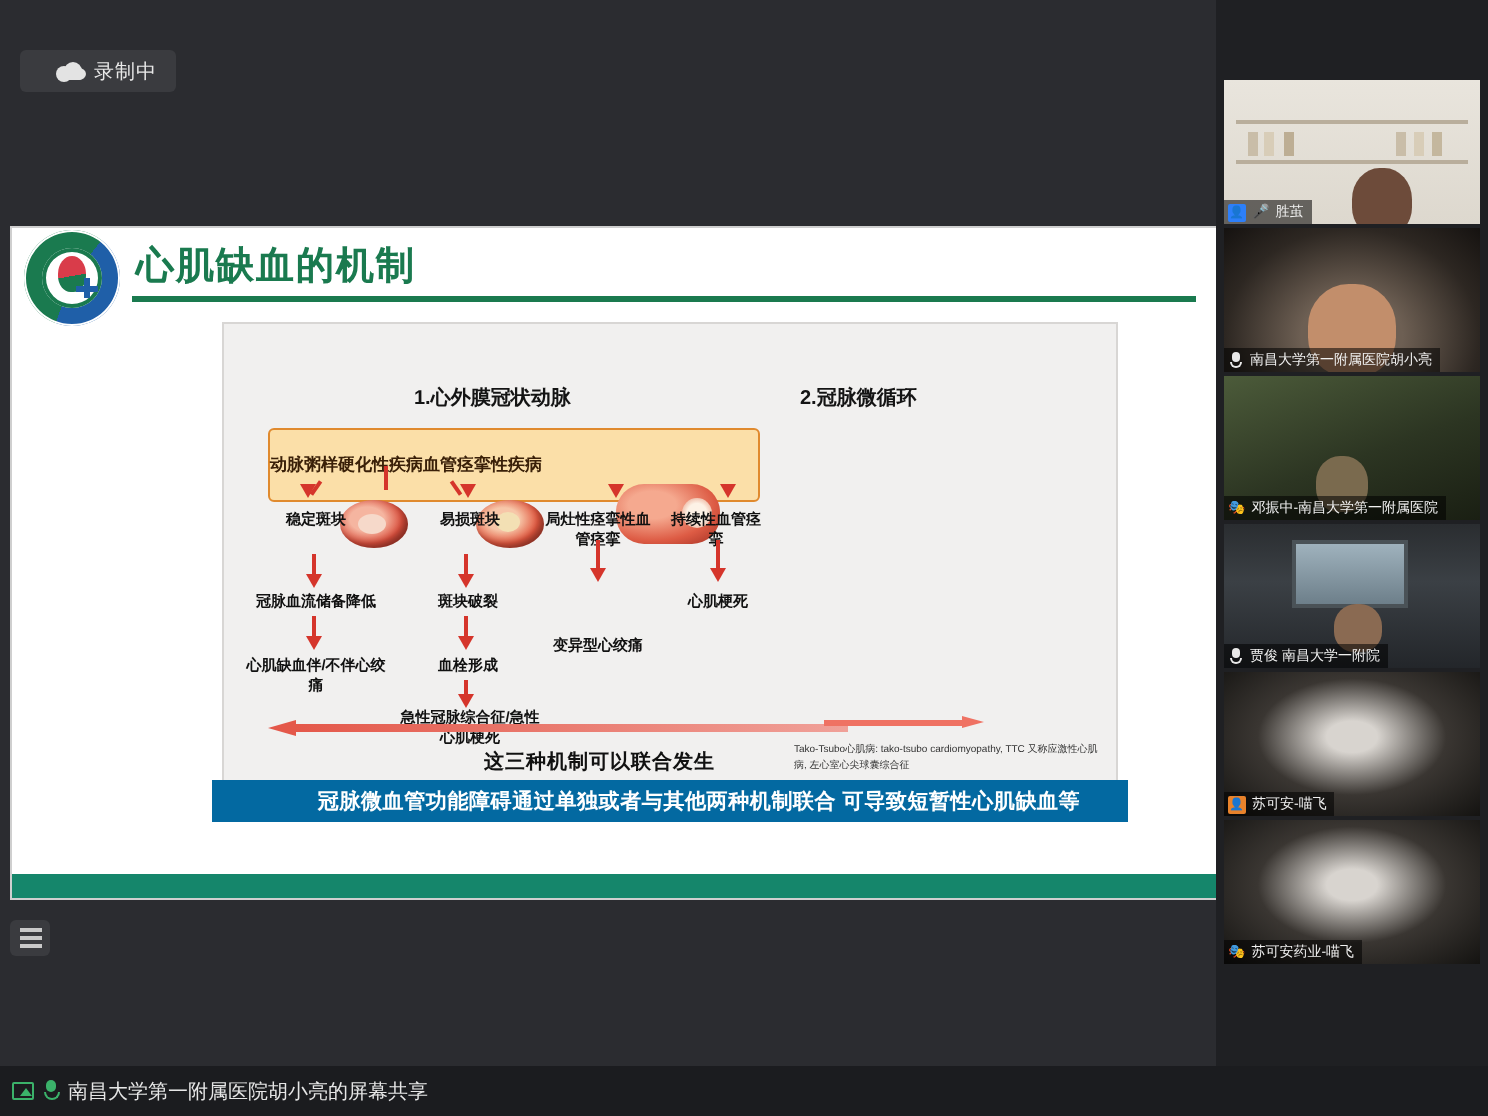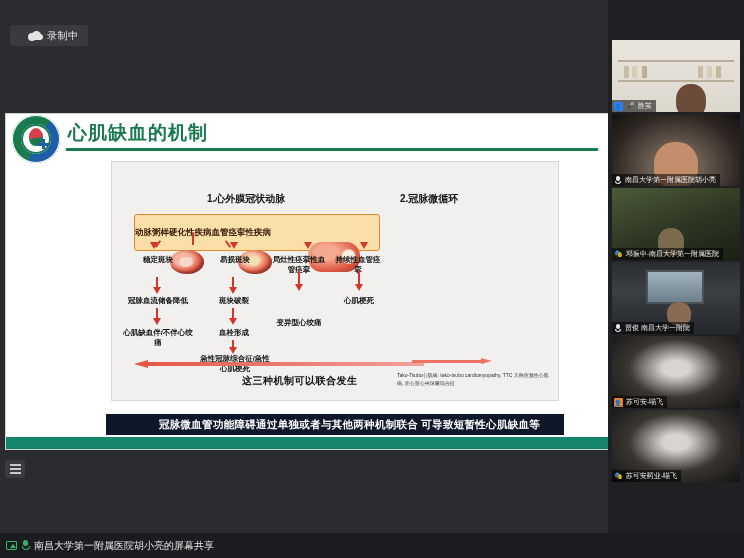--- a/index.html
+++ b/index.html
@@ -210,22 +210,22 @@
   }
   #mini-arrow .head {
     position: absolute; right: 0; top: 0; width: 0; height: 0;
     border-top: 3.5px solid transparent;
     border-bottom: 3.5px solid transparent;
     border-left: 11px solid #ef7263;
   }
 
   
   #blue-banner {
-    position: absolute; left: 100px; top: 300px; width: 458px; height: 21px;
-    background: #0f172a;
+    position: absolute; left: 100px; top: 276px; width: 458px; height: 21px;
+    background: #0369a1;
     display: flex; align-items: center; justify-content: center; padding-left: 29px;
   }
   #blue-banner span {
     color: #ffffff; font-size: 10.5px; font-weight: bold; letter-spacing: .3px;
   }
 
   #green-foot {
     position: absolute; left: 0; bottom: 0; width: 100%; height: 12px;
     background: #15866b;
   }

